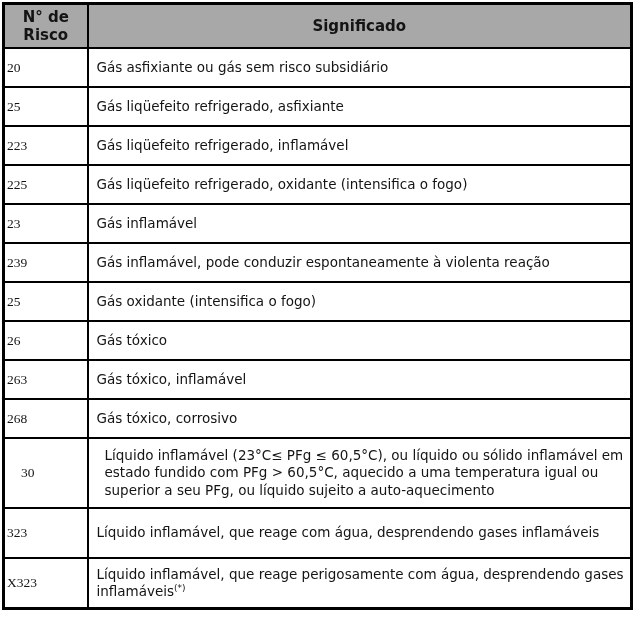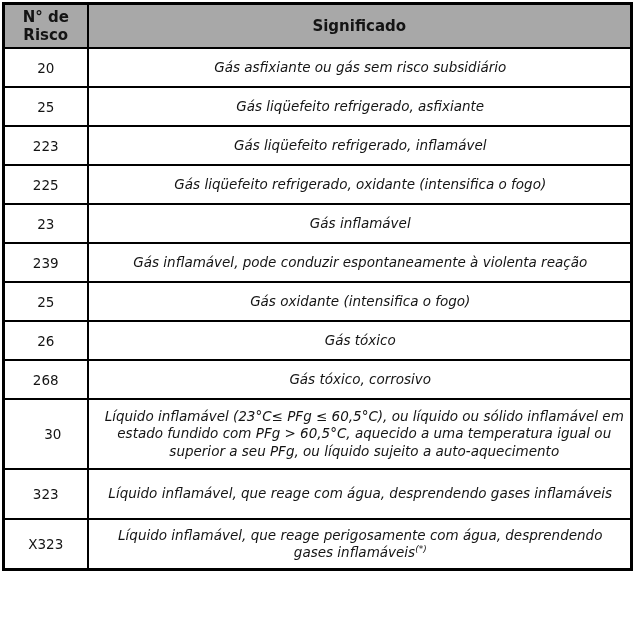--- a/index.html
+++ b/index.html
@@ -36,32 +36,31 @@
     font-size: 15px;
     font-weight: bold;
     text-align: center;
     vertical-align: middle;
     height: 38px;
     line-height: 1.2;
     padding: 2px;
   }
   col.c-risk { width: 84px; }
   td.code-cell {
-    text-align: center;
     vertical-align: middle;
     font-size: 13.5px;
     padding: 2px;
+    font-family: Liberation Serif, serif;
   }
   td.desc-cell {
     font-size: 13.5px;
     vertical-align: middle;
-    text-align: center;
+    text-align: left;
     padding: 3px 6px 3px 8px;
     line-height: 1.28;
-    font-style: italic;
   }
   tr.r-single td { height: 31px; }
   tr.r-triple td { height: 62px; padding-left: 16px; }
   tr.r-double td { height: 42px; }
   sup.fnote {
     font-size: 9px;
     line-height: 0;
   }
 </style>
 </head>
@@ -106,20 +105,24 @@
       </tr>
       <tr class="r-single">
         <td class="code-cell">25</td>
         <td class="desc-cell"><span>Gás oxidante (intensifica o fogo)</span></td>
       </tr>
       <tr class="r-single">
         <td class="code-cell">26</td>
         <td class="desc-cell"><span>Gás tóxico</span></td>
       </tr>
       <tr class="r-single">
+        <td class="code-cell">263</td>
+        <td class="desc-cell"><span>Gás tóxico, inflamável</span></td>
+      </tr>
+      <tr class="r-single">
         <td class="code-cell">268</td>
         <td class="desc-cell"><span>Gás tóxico, corrosivo</span></td>
       </tr>
       <tr class="r-triple">
         <td class="code-cell">30</td>
         <td class="desc-cell"><span>Líquido inflamável (23°C≤ PFg ≤ 60,5°C), ou líquido ou sólido inflamável em estado fundido com PFg &gt; 60,5°C, aquecido a uma temperatura igual ou superior a seu PFg, ou líquido sujeito a auto-aquecimento</span></td>
       </tr>
       <tr class="r-double">
         <td class="code-cell">323</td>
         <td class="desc-cell"><span>Líquido inflamável, que reage com água, desprendendo gases inflamáveis</span></td>

